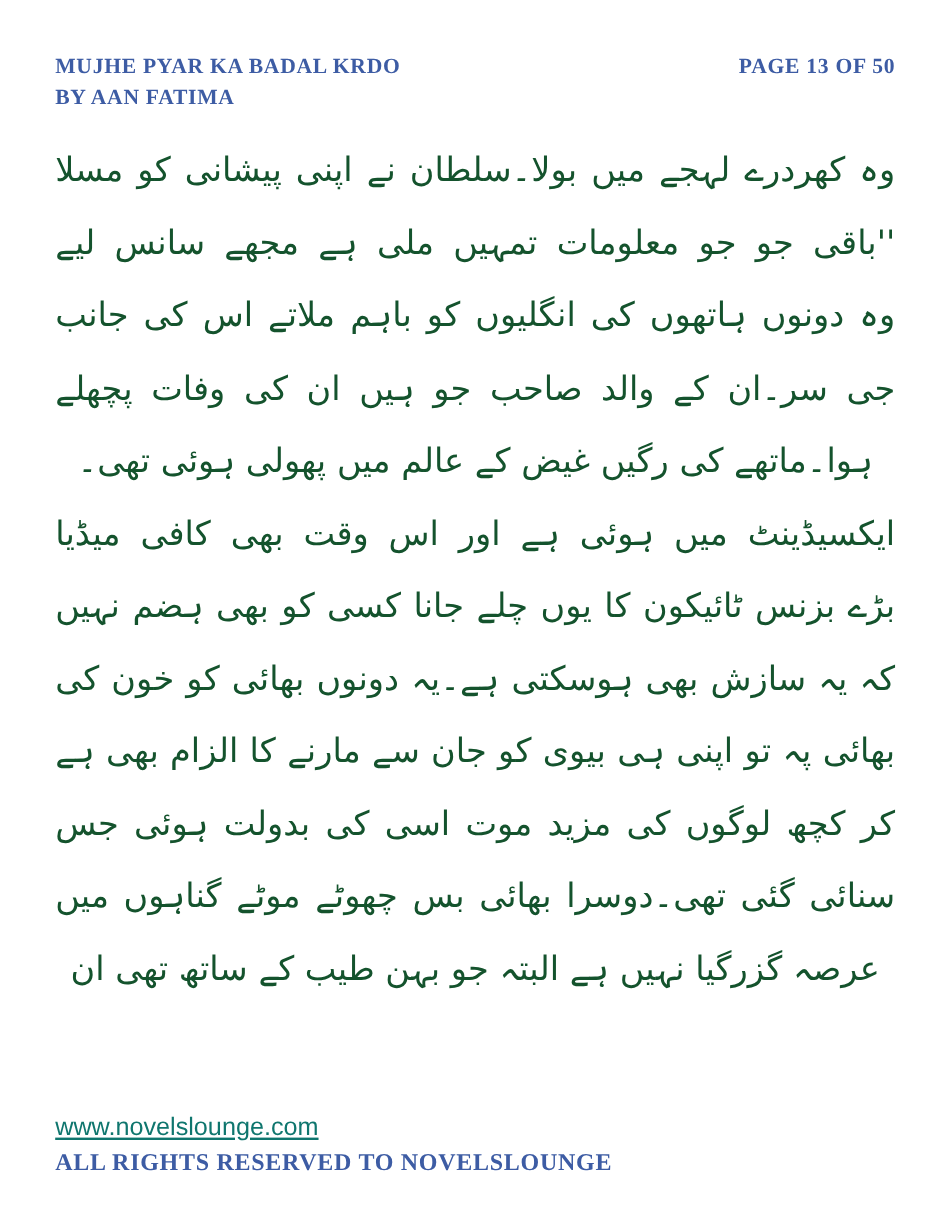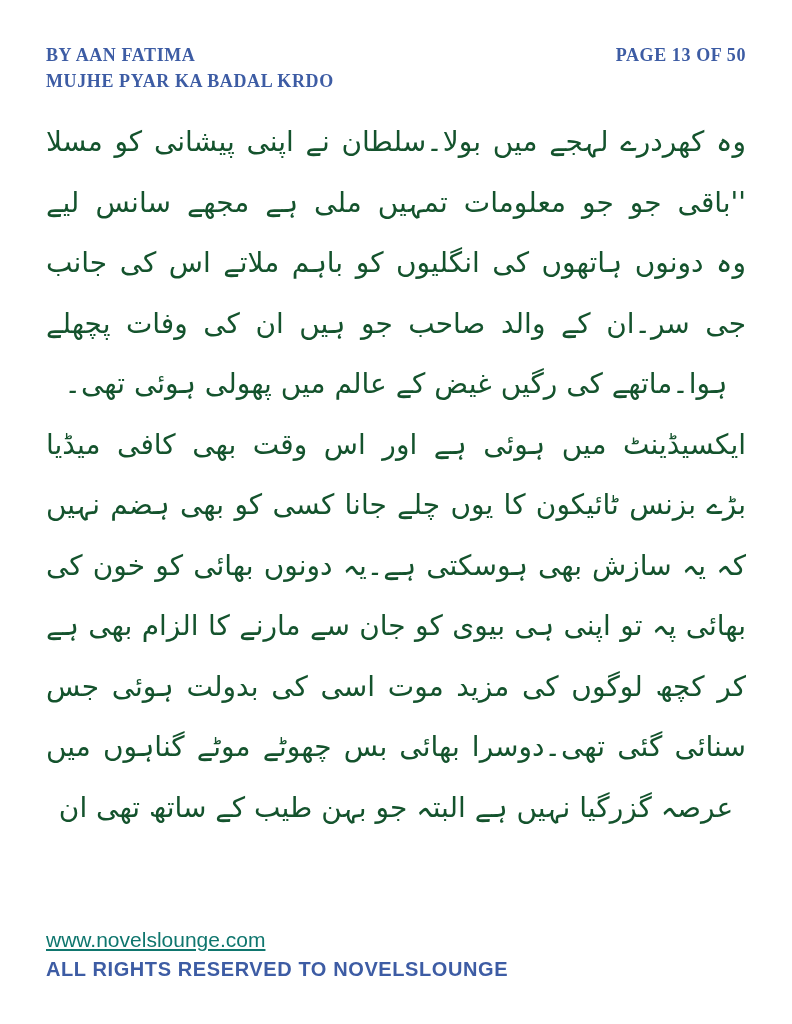--- a/index.html
+++ b/index.html
@@ -69,38 +69,38 @@
     display: inline-block;
     font-family: "Liberation Sans", sans-serif;
     font-size: 21px;
     line-height: 26px;
     color: #0f766e;
     text-decoration: underline;
     cursor: pointer;
   }
   .rights {
     margin-top: 3px;
-    font-family: Liberation Sans, sans-serif;
+    font-family: Liberation Serif, serif;
     font-weight: bold;
     font-size: 20px;
     line-height: 26px;
     color: #3d5ca4;
     letter-spacing: 0.6px;
     text-transform: uppercase;
   }
 </style>
 </head>
 <body>
 
 <div class="page">
 
   <div class="header">
     <div class="header-left">
+      <div class="deco-caps novel-title">MUJHE PYAR KA BADAL KRDO</div>
       <div class="deco-caps novel-author">BY AAN FATIMA</div>
-      <div class="deco-caps novel-title">MUJHE PYAR KA BADAL KRDO</div>
     </div>
     <div class="deco-caps page-indicator">PAGE 13 OF 50</div>
   </div>
 
   <div class="text-block" id="text-block">
       <div class="urdu-line justify" dir="rtl" lang="ur">وہ کھردرے لہجے میں بولا۔سلطان نے اپنی پیشانی کو مسلا تھا کو یہ سب باتیں سن</div>
       <div class="urdu-line justify" dir="rtl" lang="ur">''باقی جو جو معلومات تمہیں ملی ہے مجھے سانس لیے دوسرا سرعت سے بتاؤ۔''</div>
       <div class="urdu-line justify" dir="rtl" lang="ur">وہ دونوں ہاتھوں کی انگلیوں کو باہم ملاتے اس کی جانب جھکتے سردمہری سے گویا</div>
       <div class="urdu-line justify" dir="rtl" lang="ur">جی سر۔ان کے والد صاحب جو ہیں ان کی وفات پچھلے مہینے کی کسی روڈ''</div>
       <div class="urdu-line center" dir="rtl" lang="ur">ہوا۔ماتھے کی رگیں غیض کے عالم میں پھولی ہوئی تھی۔</div>

